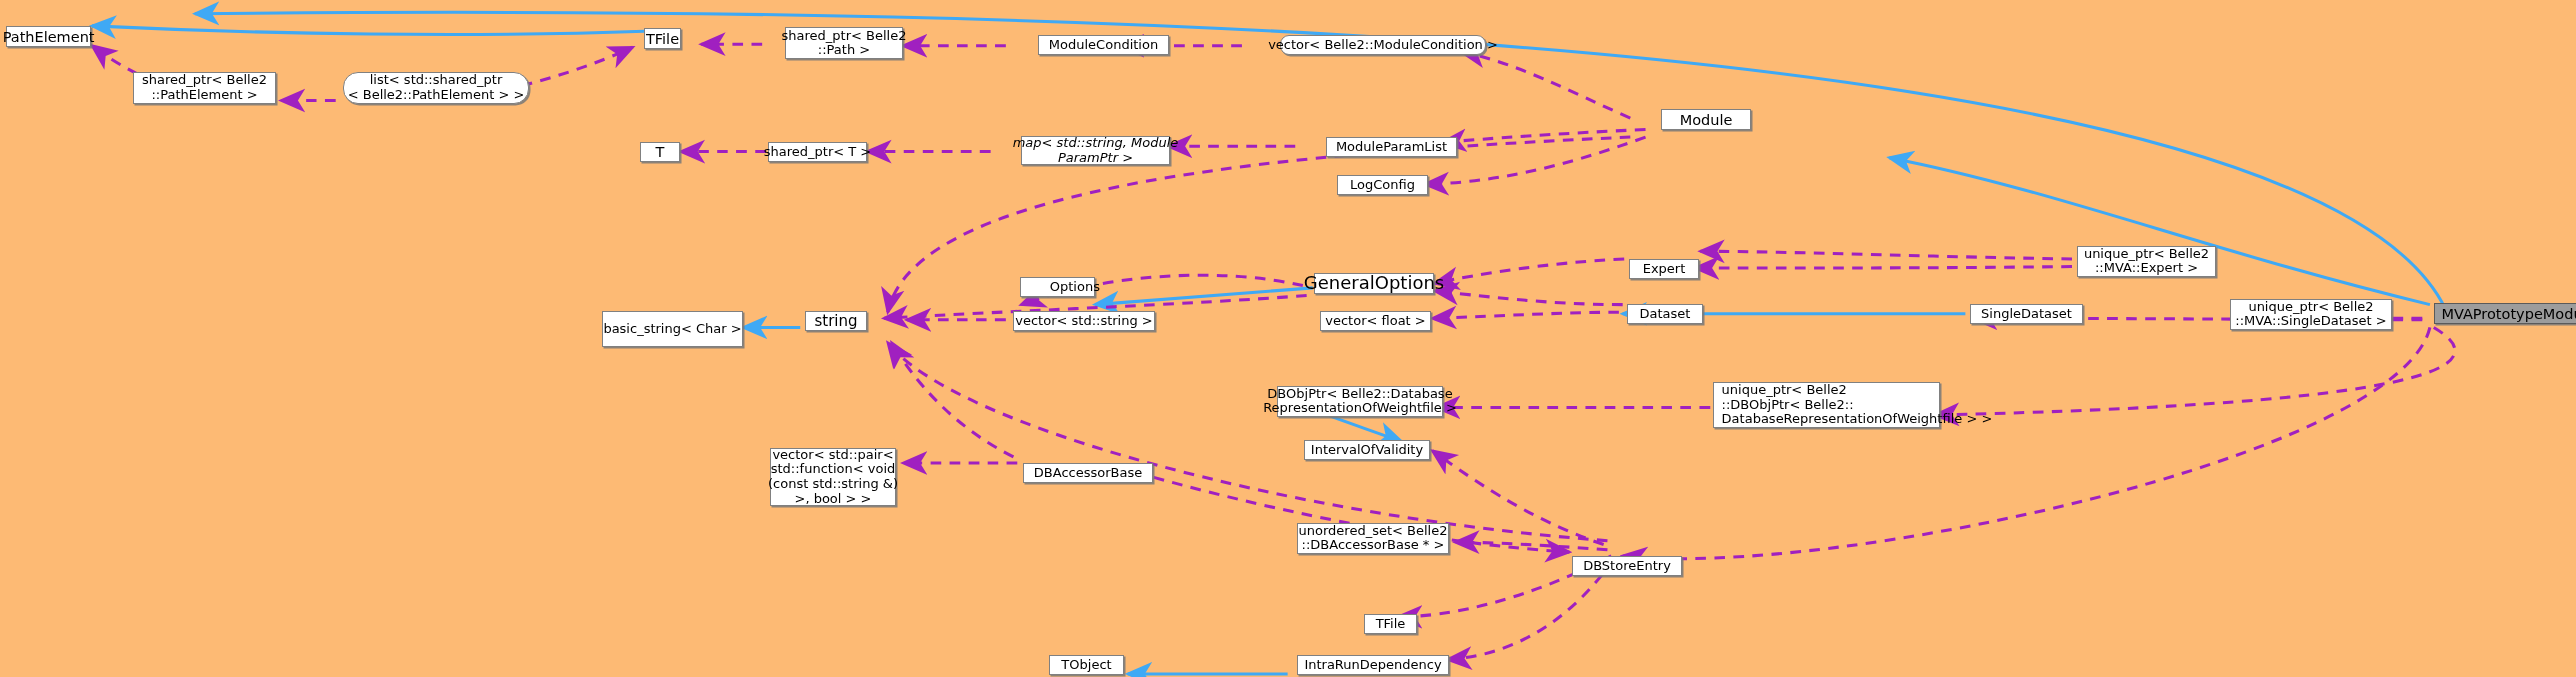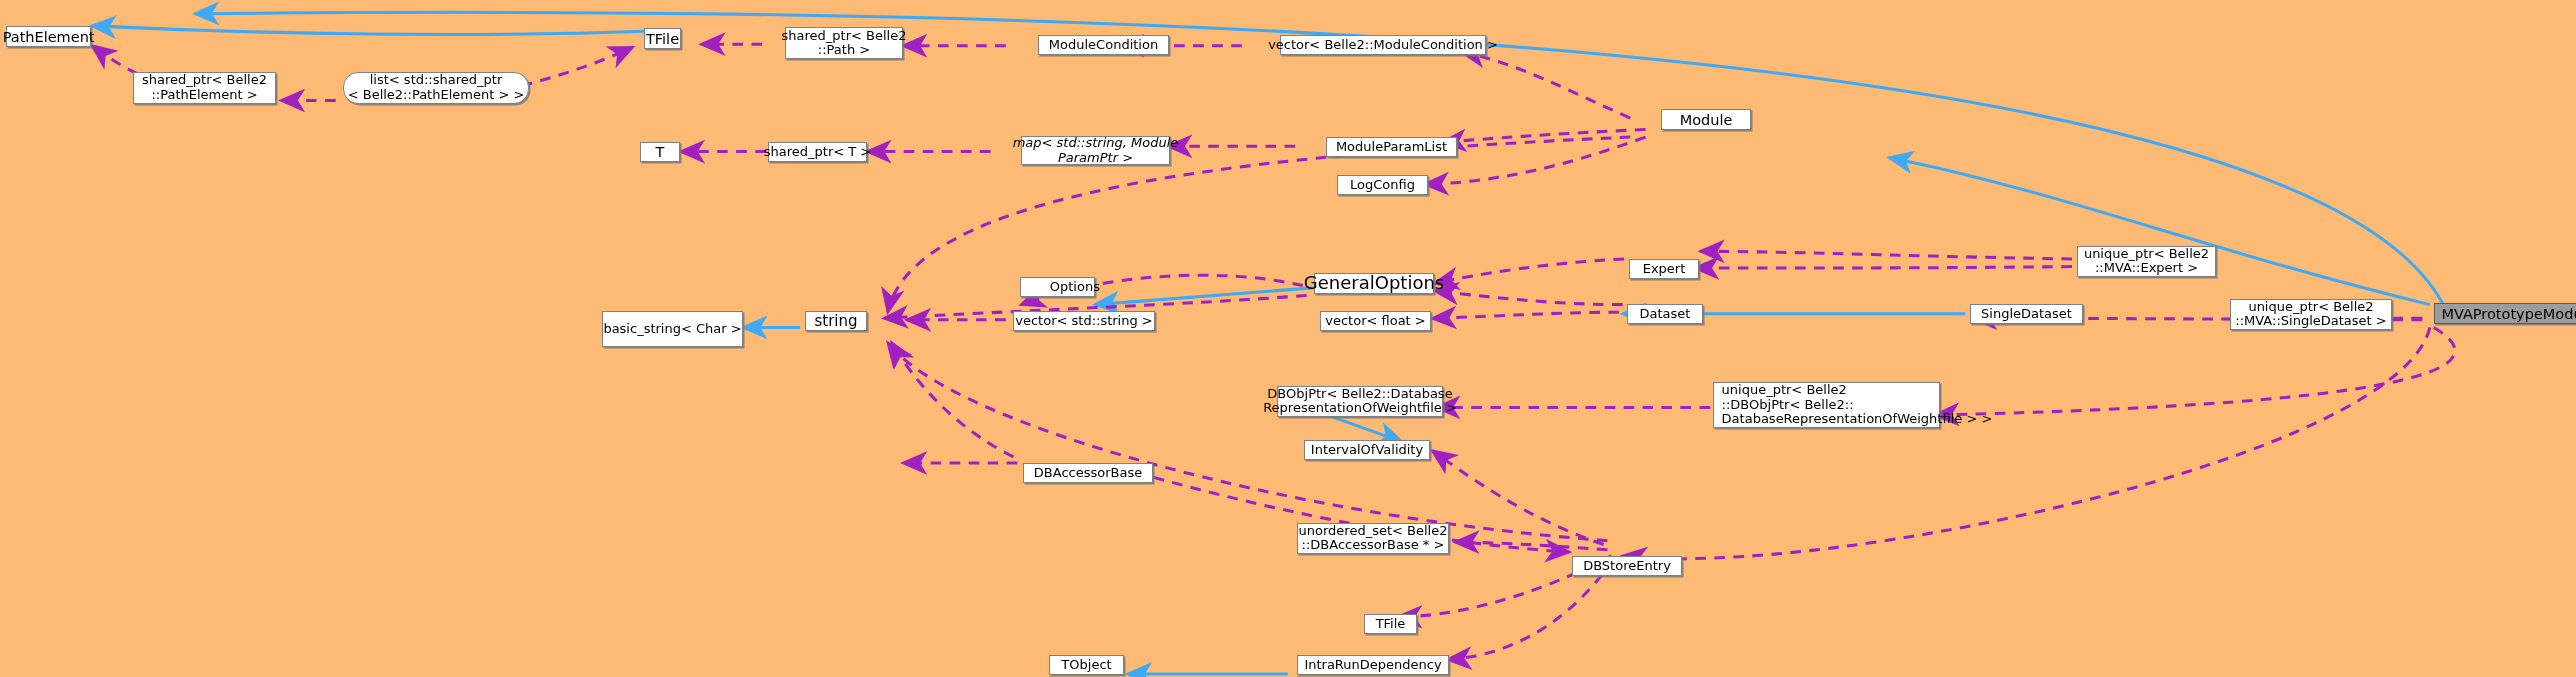--- a/index.html
+++ b/index.html
@@ -114,21 +114,21 @@
 
   <div class="node" style="left:6.1px;top:26px;width:85px;height:21.3px;">PathElement</div>
 
   <div class="node" style="left:644px;top:28px;width:37px;height:21.3px;">TFile</div>
 
   <div class="node" style="left:785px;top:27.4px;width:118px;height:32px;font-size:13px;">shared_ptr&lt; Belle2
 ::Path &gt;</div>
 
   <div class="node" style="left:1038px;top:35px;width:131px;height:20px;font-size:13px;">ModuleCondition</div>
 
-  <div class="node" style="left:1280px;top:35px;width:206px;height:20px;font-size:13px;">vector&lt; Belle2::ModuleCondition &gt;</div>
+  <div class="node" style="left:1280px;top:35px;width:206px;height:20px;font-size:13px;border-radius:9px;">vector&lt; Belle2::ModuleCondition &gt;</div>
 
   <div class="node" style="left:133px;top:72px;width:143px;height:32px;font-size:13px;">shared_ptr&lt; Belle2
 ::PathElement &gt;</div>
 
   <div class="node" style="left:343px;top:72px;width:186px;height:32px;font-size:13px;border-radius:15px;">list&lt; std::shared_ptr
 &lt; Belle2::PathElement &gt; &gt;</div>
 
   <div class="node" style="left:1661px;top:109px;width:90px;height:21.3px;">Module</div>
 
   <div class="node" style="left:640px;top:142px;width:40px;height:20px;">T</div>
@@ -170,20 +170,24 @@
 
   <div class="node" style="left:1277px;top:386px;width:166px;height:30.5px;font-size:13px;">DBObjPtr&lt; Belle2::Database
 RepresentationOfWeightfile &gt;</div>
 
   <div class="node leftalign" style="left:1713px;top:382px;width:227px;height:46px;font-size:13px;padding-left:7.6px;">unique_ptr&lt; Belle2
 ::DBObjPtr&lt; Belle2::
 DatabaseRepresentationOfWeightfile &gt; &gt;</div>
 
   <div class="node" style="left:1304px;top:440px;width:126px;height:20px;font-size:13px;">IntervalOfValidity</div>
 
+  <div class="node" style="left:770px;top:448px;width:126px;height:58px;font-size:13px;">vector&lt; std::pair&lt;
+std::function&lt; void
+(const std::string &amp;)
+&gt;, bool &gt; &gt;</div>
 
   <div class="node" style="left:1023px;top:463px;width:130px;height:20px;font-size:13px;">DBAccessorBase</div>
 
   <div class="node" style="left:1297px;top:523px;width:152px;height:30.5px;font-size:13px;">unordered_set&lt; Belle2
 ::DBAccessorBase * &gt;</div>
 
   <div class="node" style="left:1572px;top:556px;width:110px;height:20px;font-size:13px;">DBStoreEntry</div>
 
   <div class="node" style="left:1364px;top:614px;width:53px;height:20px;font-size:13px;">TFile</div>
 

